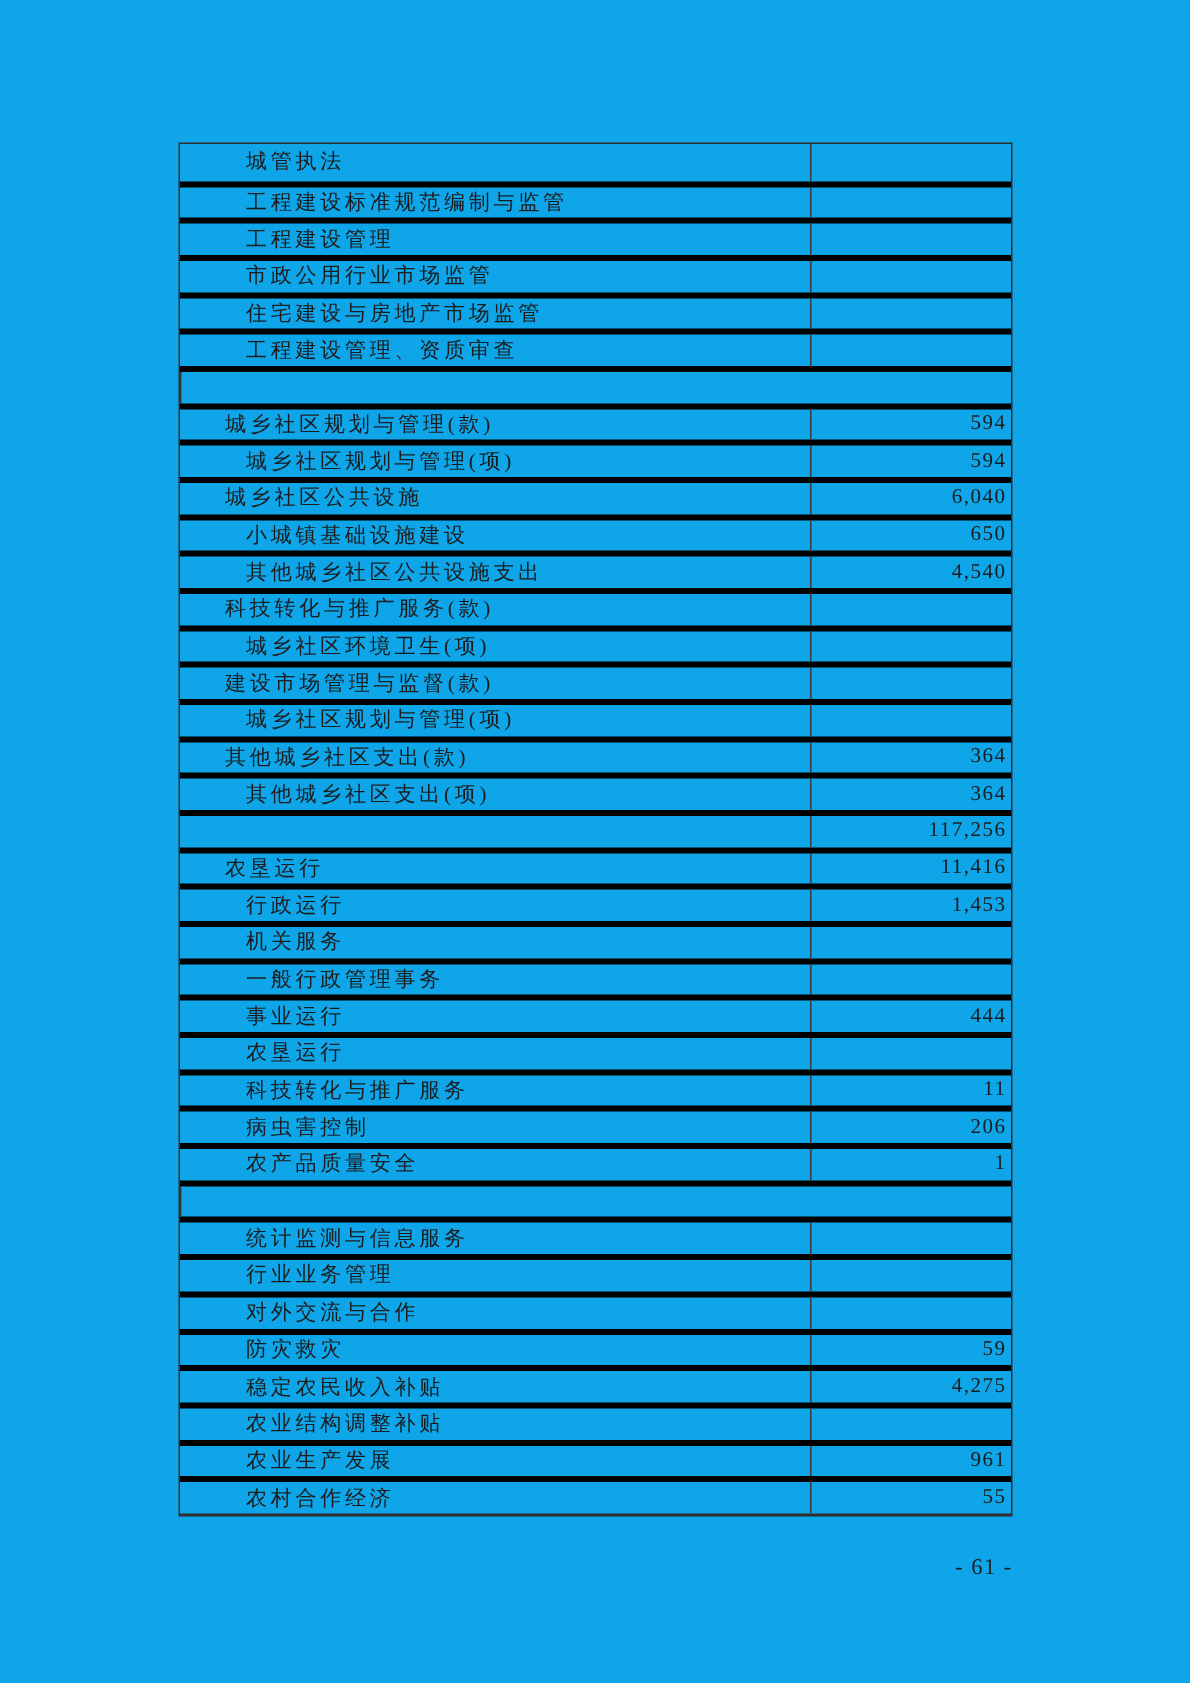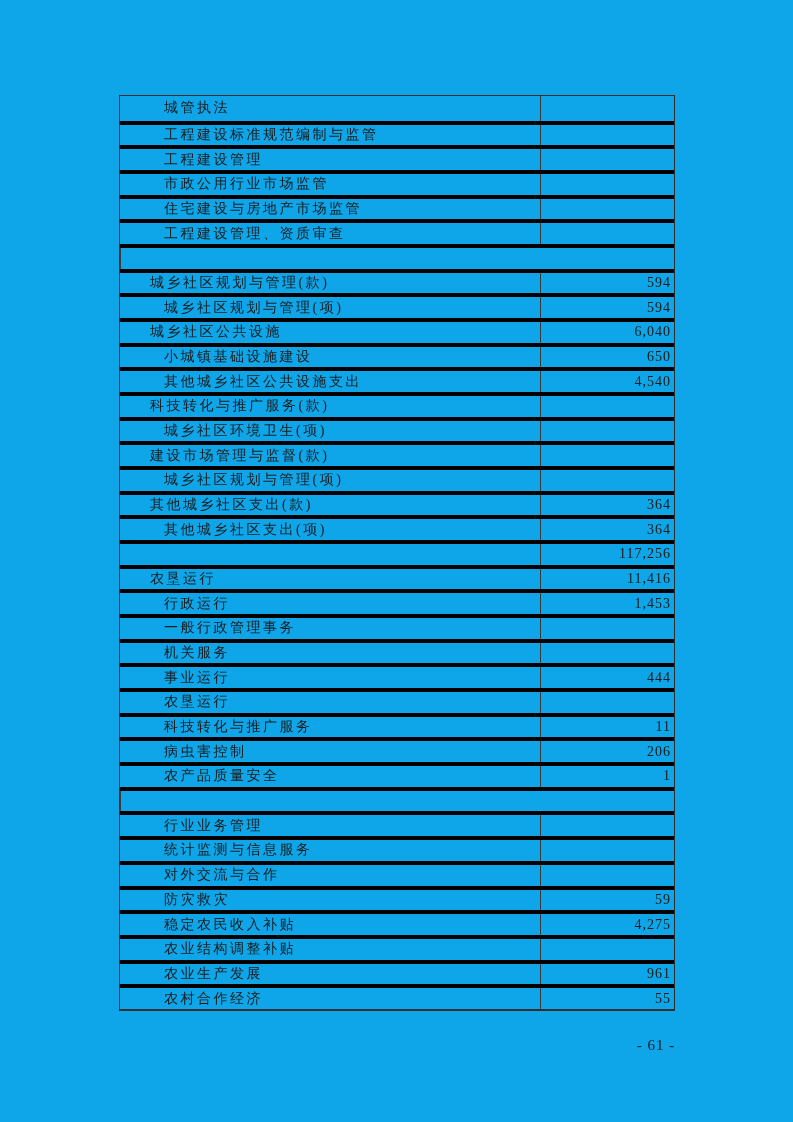--- a/index.html
+++ b/index.html
@@ -142,25 +142,25 @@
       </div>
       <div class="row">
         <div class="cell name indent-1">农垦运行</div>
         <div class="cell value">11,416</div>
       </div>
       <div class="row">
         <div class="cell name indent-2">行政运行</div>
         <div class="cell value">1,453</div>
       </div>
       <div class="row">
+        <div class="cell name indent-2">机关服务</div>
+        <div class="cell value"></div>
+      </div>
+      <div class="row">
         <div class="cell name indent-2">一般行政管理事务</div>
-        <div class="cell value"></div>
-      </div>
-      <div class="row">
-        <div class="cell name indent-2">机关服务</div>
         <div class="cell value"></div>
       </div>
       <div class="row">
         <div class="cell name indent-2">事业运行</div>
         <div class="cell value">444</div>
       </div>
       <div class="row">
         <div class="cell name indent-2">农垦运行</div>
         <div class="cell value"></div>
       </div>
@@ -173,25 +173,25 @@
         <div class="cell value">206</div>
       </div>
       <div class="row">
         <div class="cell name indent-2">农产品质量安全</div>
         <div class="cell value">1</div>
       </div>
       <div class="row">
         <div class="cell value"></div>
       </div>
       <div class="row">
+        <div class="cell name indent-2">统计监测与信息服务</div>
+        <div class="cell value"></div>
+      </div>
+      <div class="row">
         <div class="cell name indent-2">行业业务管理</div>
-        <div class="cell value"></div>
-      </div>
-      <div class="row">
-        <div class="cell name indent-2">统计监测与信息服务</div>
         <div class="cell value"></div>
       </div>
       <div class="row">
         <div class="cell name indent-2">对外交流与合作</div>
         <div class="cell value"></div>
       </div>
       <div class="row">
         <div class="cell name indent-2">防灾救灾</div>
         <div class="cell value">59</div>
       </div>

